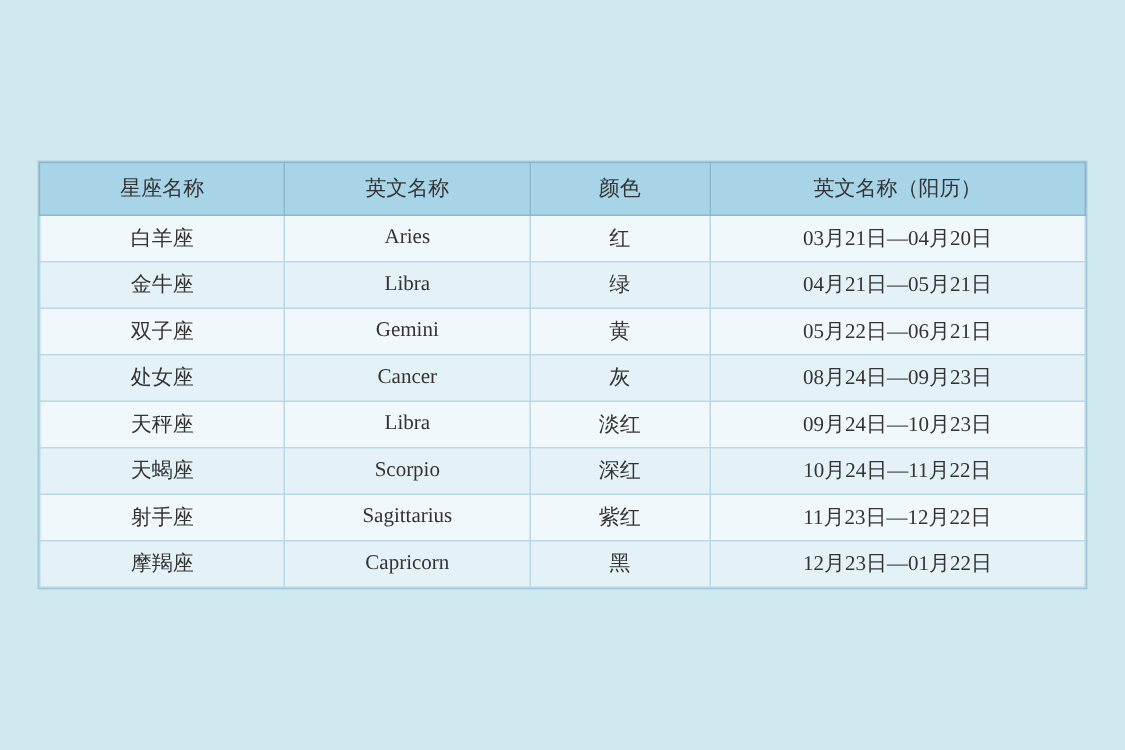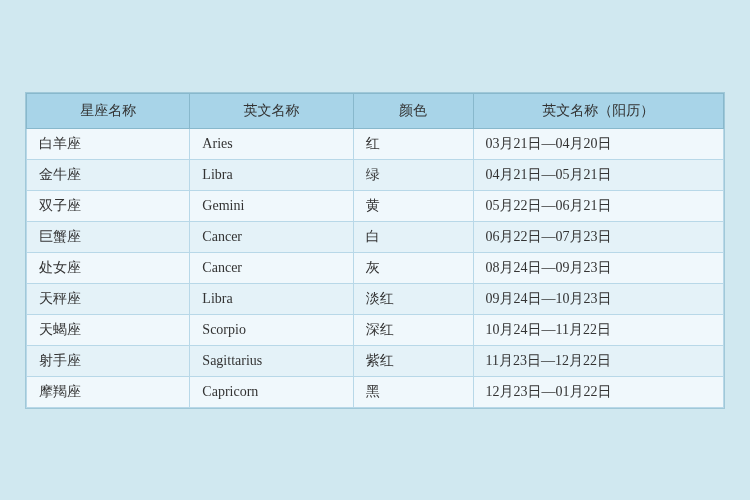--- a/index.html
+++ b/index.html
@@ -46,21 +46,21 @@
       background-color: #f0f8fc;
     }
 
     tbody tr:nth-child(even) {
       background-color: #e4f2f8;
     }
 
     tbody td {
       padding: 6px 12px;
       border: 1px solid #b8d8e8;
-      text-align: left;
+      text-align: center;
       color: #333;
     }
   </style>
 </head>
 <body>
 
 <div class="container">
   <table>
     <thead>
       <tr>
@@ -83,26 +83,20 @@
           <td>绿</td>
           <td>04月21日—05月21日</td>
         </tr>
         <tr>
           <td>双子座</td>
           <td>Gemini</td>
           <td>黄</td>
           <td>05月22日—06月21日</td>
         </tr>
         <tr>
-          <td>巨蟹座</td>
-          <td>Cancer</td>
-          <td>白</td>
-          <td>06月22日—07月23日</td>
-        </tr>
-        <tr>
           <td>处女座</td>
           <td>Cancer</td>
           <td>灰</td>
           <td>08月24日—09月23日</td>
         </tr>
         <tr>
           <td>天秤座</td>
           <td>Libra</td>
           <td>淡红</td>
           <td>09月24日—10月23日</td>

